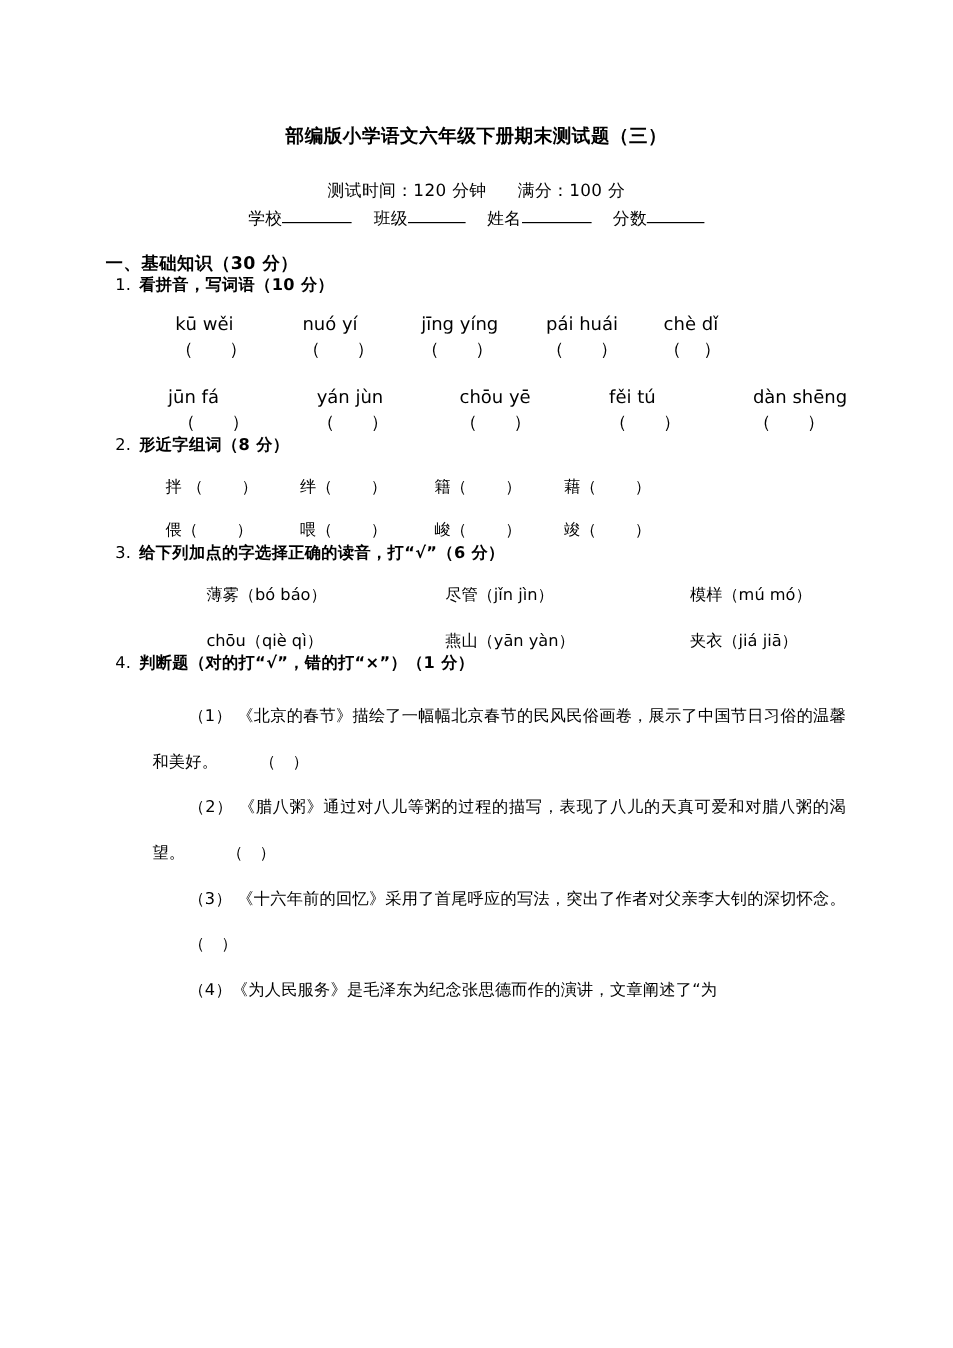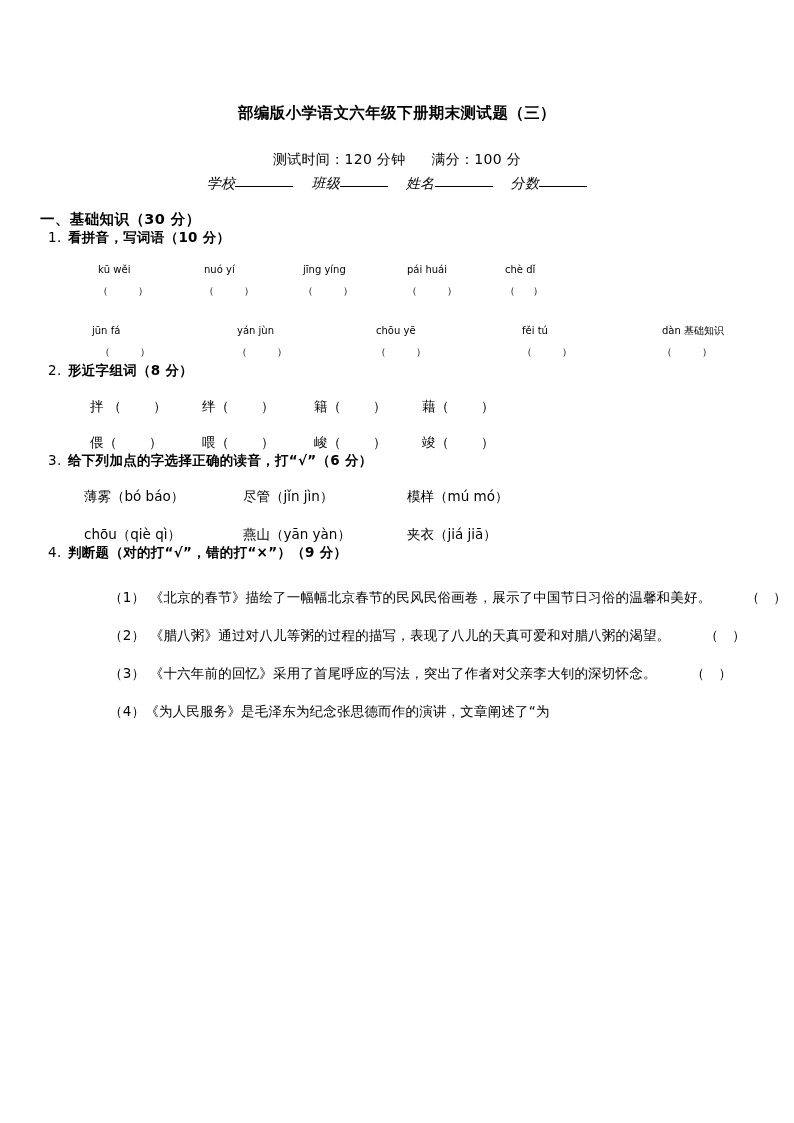--- a/index.html
+++ b/index.html
@@ -16,21 +16,21 @@
     color: #000000;
     -webkit-font-smoothing: none;
   }
   .page {
     position: absolute;
     left: 0;
     top: 0;
     width: 794px;
     height: 1004px;
     box-sizing: border-box;
-    padding: 0 40px;
+    padding: 0 88px;
   }
 
   
   .doc-title {
     margin: 0;
     padding-top: 103px;
     text-align: center;
     font-size: 15.5px;
     font-weight: bold;
     letter-spacing: 0.4px;
@@ -47,21 +47,20 @@
     display: inline-block;
     width: 26px;
   }
   .fields-line {
     font-size: 14px;
     line-height: 22px;
     margin-top: 2px;
     text-align: center;
     letter-spacing: 0.3px;
     white-space: nowrap;
-    font-style: italic;
   }
   .fields-line .field {
     display: inline-block;
     margin: 0 9px;
   }
   .field .blank {
     display: inline-block;
     border-bottom: 1px solid #000;
     vertical-align: 1px;
   }
@@ -90,21 +89,21 @@
     margin-left: -20px;
   }
 
   
   .pinyin-group {
     margin-top: 14px;
     padding-left: 58px;
   }
   .pinyin-row {
     display: flex;
-    font-size: 10px;
+    font-size: 15px;
   }
   .pinyin-row + .pinyin-row {
     margin-top: 21px;
     gap: 36px;
   }
   .pinyin-cell {
     display: flex;
     flex-direction: column;
   }
   .pinyin-text {
@@ -148,21 +147,21 @@
     padding-left: 44px;
     font-size: 13.5px;
   }
   .pron-row {
     display: flex;
     line-height: 20px;
   }
   .pron-row + .pron-row {
     margin-top: 18px;
   }
-  .pron-cell { white-space: nowrap; }
+  .pron-cell { white-space: nowrap; margin-left: 40px; }
 
   
   .judge-group {
     margin-top: 16px;
     font-size: 13.5px;
   }
   .judge-item {
     line-height: 38px;
     text-indent: 30px;
     padding-left: 39px;
@@ -232,21 +231,21 @@
       </div>
       <div class="pinyin-cell" style="width:110px">
         <span class="pinyin-text">chōu yē</span>
         <span class="pinyin-paren">（<span class="sp"></span>）</span>
       </div>
       <div class="pinyin-cell" style="width:104px">
         <span class="pinyin-text">fěi tú</span>
         <span class="pinyin-paren">（<span class="sp"></span>）</span>
       </div>
       <div class="pinyin-cell">
-        <span class="pinyin-text">dàn 基础知识</span>
+        <span class="pinyin-text">dàn shēng</span>
         <span class="pinyin-paren">（<span class="sp"></span>）</span>
       </div>
     </div>
   </div>
 
   <div class="q-title">
     <span class="num">2.</span><span>形近字组词（8 分）</span>
   </div>
 
   <div class="char-group">
@@ -275,21 +274,21 @@
       <div class="pron-cell"><span>模样</span>（<span>mú mó</span>）</div>
     </div>
     <div class="pron-row">
       <div class="pron-cell" style="width:159px"><span>chōu</span>（<span>qiè qì</span>）</div>
       <div class="pron-cell" style="width:164px"><span>燕山</span>（<span>yān yàn</span>）</div>
       <div class="pron-cell"><span>夹衣</span>（<span>jiá jiā</span>）</div>
     </div>
   </div>
 
   <div class="q-title">
-    <span class="num">4.</span><span>判断题（对的打“√”，错的打“×”）（9 分）</span>
+    <span class="num">4.</span><span>判断题（对的打“√”，错的打“×”）（1 分）</span>
   </div>
 
   <div class="judge-group">
     <div class="judge-item"><span>（1）</span> <span>《北京的春节》描绘了一幅幅北京春节的民风民俗画卷，展示了中国节日习俗的温馨和美好。</span> <span class="paren-blank">（　）</span></div>
     <div class="judge-item"><span>（2）</span> <span>《腊八粥》通过对八儿等粥的过程的描写，表现了八儿的天真可爱和对腊八粥的渴望。</span> <span class="paren-blank">（　）</span></div>
     <div class="judge-item"><span>（3）</span> <span>《十六年前的回忆》采用了首尾呼应的写法，突出了作者对父亲李大钊的深切怀念。</span> <span class="paren-blank">（　）</span></div>
     <div class="judge-item"><span>（4）</span><span>《为人民服务》是毛泽东为纪念张思德而作的演讲，文章阐述了“为</span></div>
   </div>
 
 </div>

